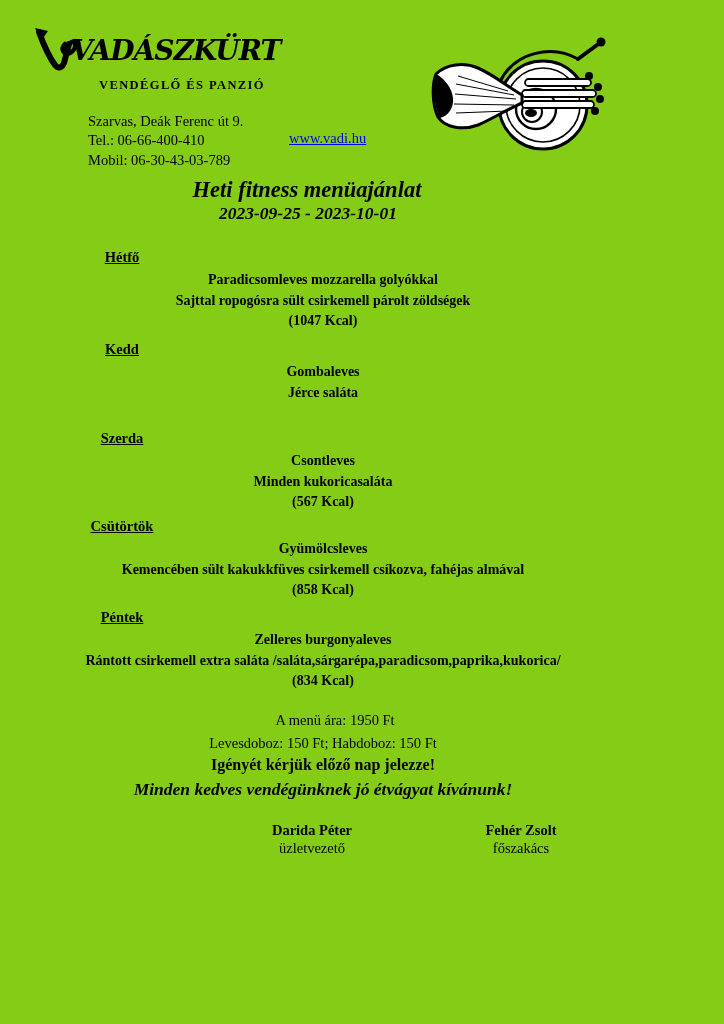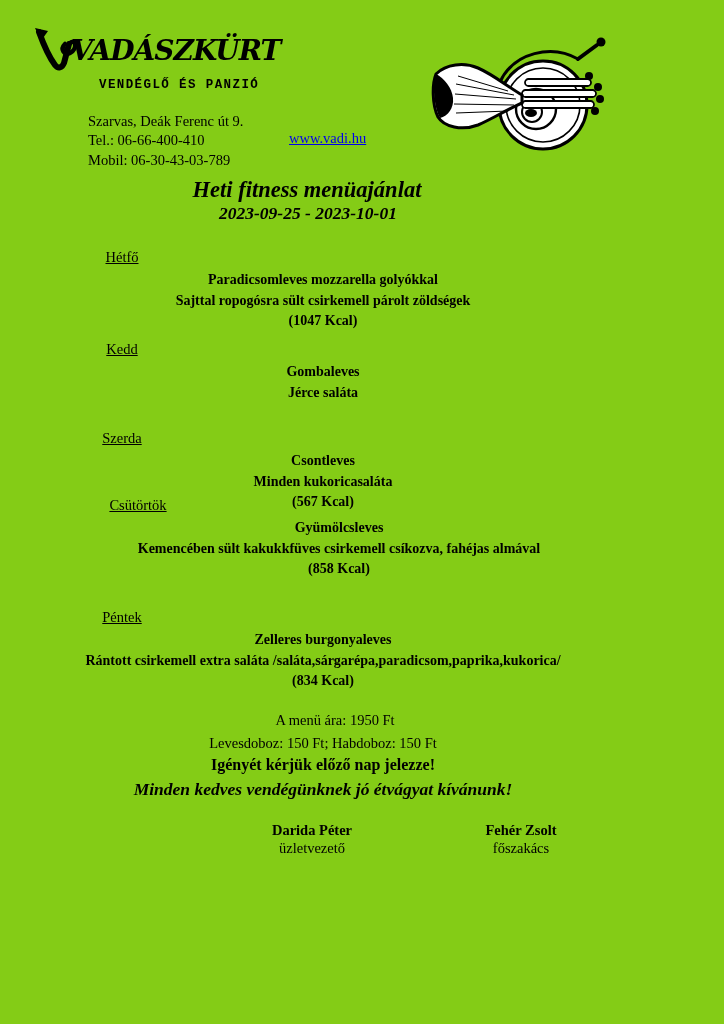--- a/index.html
+++ b/index.html
@@ -11,42 +11,42 @@
   
   .logo{position:absolute; left:33px; top:26px; width:280px; height:78px;}
   .logo-horn{position:absolute; left:0; top:0;}
   .brand{
     position:absolute; left:38px; top:8px;
     font-family:"DejaVu Serif", serif; font-weight:bold; font-style:italic;
     font-size:28px; letter-spacing:-1px; white-space:nowrap; color:#000;
   }
   .tagline{
     position:absolute; left:66px; top:52px;
-    font-family:Liberation Mono, monospace; font-weight:bold;
+    font-family:Liberation Serif, serif; font-weight:bold;
     font-size:12.5px; letter-spacing:1.4px; white-space:nowrap; color:#000;
   }
   .horn-illustration{position:absolute; left:430px; top:32px;}
   .contact{
     position:absolute; left:88px; top:112px;
     font-size:14.5px; line-height:19.3px; white-space:nowrap;
   }
   .website{
     position:absolute; left:289px; top:130px;
     font-size:14.5px; color:#0000EE; text-decoration:underline; white-space:nowrap;
   }
   
   .title-block{position:absolute; left:0; top:177px; width:614px; text-align:center;}
   .doc-title{font-size:22.5px; font-weight:bold; font-style:italic; white-space:nowrap;}
   .date-block{position:absolute; left:0; top:203px; width:616px; text-align:center;}
   .date-range{font-size:17.5px; font-weight:bold; font-style:italic; white-space:nowrap;}
   
   .day-block{position:absolute; left:0; width:646px;}
   .day-heading{
     margin-left:42px; width:160px; text-align:center;
-    font-size:14.5px; font-weight:normal; text-decoration:underline; line-height:17px;
+    font-size:14.5px; font-weight:bold; text-decoration:underline; line-height:17px;
   }
   .day-items{margin-top:4px; text-align:center; font-size:14px; line-height:20.5px;font-weight:bold;}
   
   .footer-line{position:absolute; left:0; width:646px; text-align:center;}
   .price-line{top:712px; font-size:14.5px;padding-left:12px;}
   .box-line{top:735px; font-size:14.5px;}
   .notice-line{top:756px; font-size:16px; font-weight:bold;}
   .wish-line{top:779px; font-size:17.5px; font-weight:bold; font-style:italic;}
   .signatures{position:absolute; left:0; top:822px; width:724px; height:40px;}
   .sig{position:absolute; width:180px; text-align:center; font-size:14.5px; line-height:17.5px;}
@@ -132,21 +132,21 @@
 
   <div class="day-block" style="top:430px;">
     <div class="day-heading">Szerda</div>
     <div class="day-items">
       <div>Csontleves</div>
       <div>Minden kukoricasaláta</div>
       <div>(567 Kcal)</div>
     </div>
   </div>
 
-  <div class="day-block" style="top:497px;margin-left:16px;">
+  <div class="day-block" style="top:518px;">
     <div class="day-heading">Csütörtök</div>
     <div class="day-items">
       <div>Gyümölcsleves</div>
       <div>Kemencében sült kakukkfüves csirkemell csíkozva, fahéjas almával</div>
       <div>(858 Kcal)</div>
     </div>
   </div>
 
   <div class="day-block" style="top:609px;">
     <div class="day-heading">Péntek</div>

